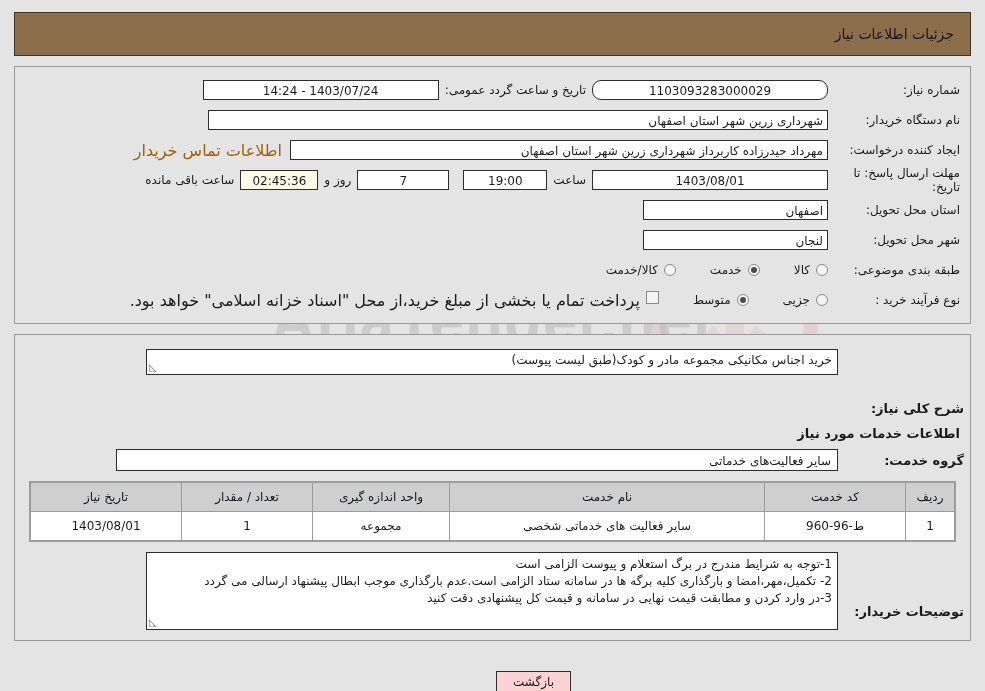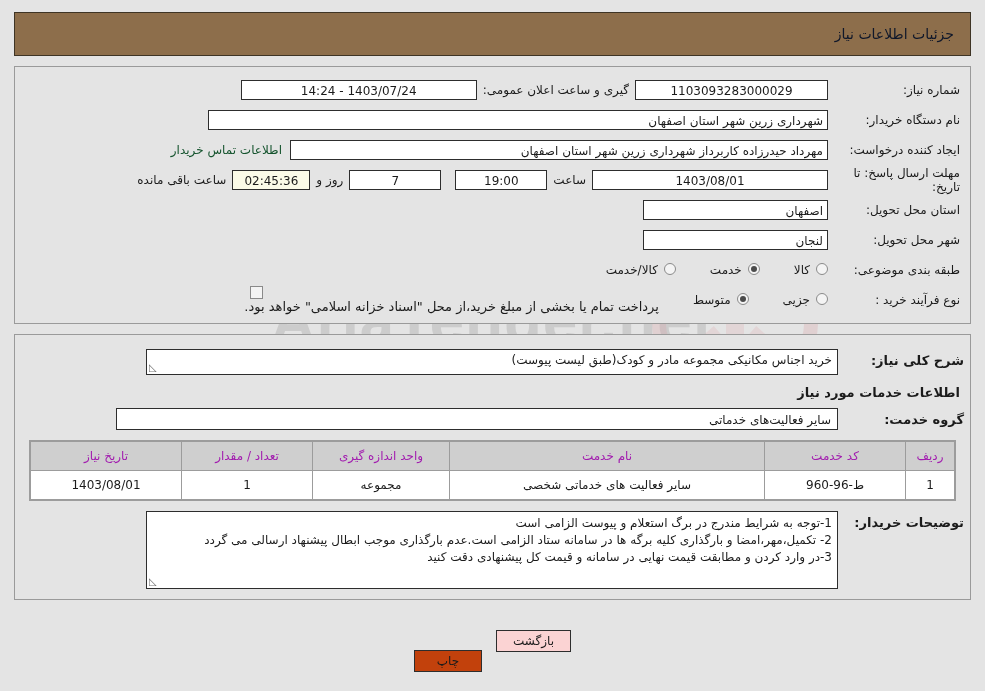--- a/index.html
+++ b/index.html
@@ -110,51 +110,52 @@
     box-sizing: border-box;
     color: #1b1b1b;
     text-align: center;
     white-space: nowrap;
     overflow: hidden;
   }
   .fld.ltr { direction: ltr; }
   .fld.right { text-align: right; }
   .fld.cream { background: #fbfbe8; }
 
-  .w-need   { width: 193px; }
+  .w-need   { width: 236px; border-radius: 9px; }
   .w-org    { width: 620px; }
   .w-creator{ width: 538px; }
   .w-date   { width: 236px; }
-  .w-time   { width: 92px; }
+  .w-time   { width: 84px; }
   .w-days   { width: 92px; }
   .w-clock  { width: 78px; }
   .w-prov   { width: 185px; }
   .w-city   { width: 185px; }
 
   .inline-txt {
     font-size: 12px;
     padding: 0 6px;
     white-space: nowrap;
   }
   .link {
-    color: #14532d;
-    font-size: 12px;
+    color: #a16207;
+    font-size: 16px;
     padding: 0 8px;
     cursor: pointer;
     white-space: nowrap;
   }
 
   
   .radio-grp {
     display: flex;
     align-items: center;
     gap: 0px;
   }
   .radio-item {
     display: flex;
+    align-items: center;
     margin-left: 34px;
     white-space: nowrap;
   }
   .radio {
     width: 12px;
     height: 12px;
     border-radius: 50%;
     border: 1px solid #8a8a8a;
     background: #f4f4f4;
     display: inline-block;
@@ -178,40 +179,40 @@
     height: 13px;
     border: 1px solid #8a8a8a;
     background: #f4f4f4;
     display: inline-block;
     margin-left: 6px;
     box-sizing: border-box;
     flex: 0 0 auto;
   }
   .note-line {
     display: flex;
-    align-items: flex-end;
-    font-size: 13px;
-    white-space: nowrap;
-    flex-direction: column;
+    align-items: flex-start;
+    font-size: 16px;
+    white-space: nowrap;
   }
 
   
   .ta-row {
     display: flex;
     align-items: flex-start;
     padding: 4px 0 2px 0;
   }
   .ta-lbl {
     font-size: 13px;
     font-weight: bold;
     width: 118px;
     text-align: right;
     padding-left: 8px;
     padding-top: 4px;
     flex: 0 0 auto;
+    margin-top: 48px;
   }
   .ta {
     background: #ffffff;
     border: 1px solid #2d2d2d;
     box-sizing: border-box;
     font-size: 12px;
     padding: 3px 5px;
     position: relative;
     color: #1b1b1b;
     overflow: hidden;
@@ -272,21 +273,21 @@
     width: 100%;
     font-size: 12px;
   }
   table.grid th {
     background: #cfcfcf;
     border: 1px solid #9c9c9c;
     font-weight: normal;
     height: 24px;
     padding: 2px 6px;
     text-align: center;
-    color: #a21caf;
+    color: #0f172a;
   }
   table.grid td {
     border: 1px solid #9c9c9c;
     height: 24px;
     padding: 2px 6px;
     text-align: center;
     background: #ffffff;
     color: #1b1b1b;
   }
   td.ltr, th.ltr { direction: ltr; }
@@ -336,21 +337,21 @@
 
   <div class="header-bar">
     <span class="title">جزئیات اطلاعات نیاز</span>
   </div>
 
   <div class="panel top">
 
     <div class="row">
       <span class="lbl">شماره نیاز:</span>
       <span class="fld w-need ltr">1103093283000029</span>
-      <span class="inline-txt">گیری و ساعت اعلان عمومی:</span>
+      <span class="inline-txt">تاریخ و ساعت گردد عمومی:</span>
       <span class="fld w-date ltr">14:24 - 1403/07/24</span>
     </div>
 
     <div class="row">
       <span class="lbl">نام دستگاه خریدار:</span>
       <span class="fld w-org right">شهرداری زرین شهر استان اصفهان</span>
     </div>
 
     <div class="row">
       <span class="lbl">ایجاد کننده درخواست:</span>

